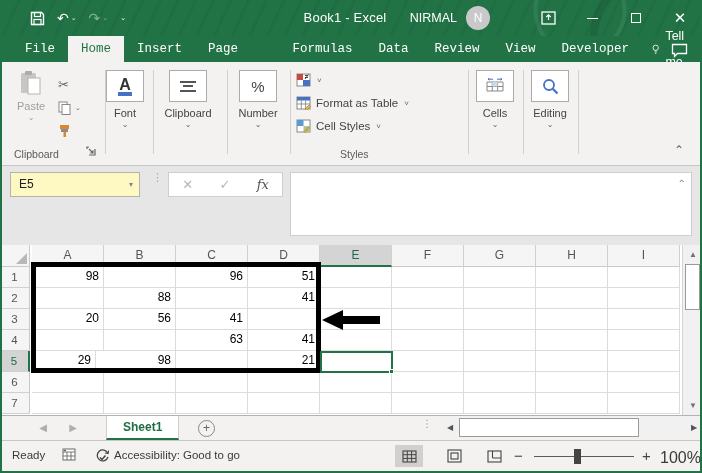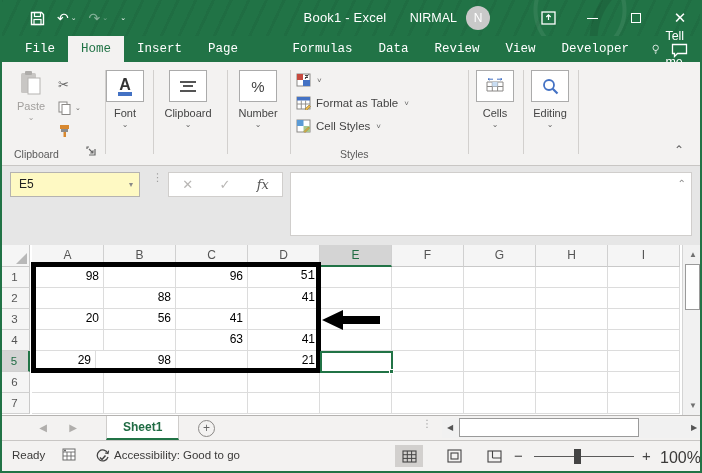--- a/index.html
+++ b/index.html
@@ -341,21 +341,21 @@
         <div class="col-hdr" style="left: 246px; width: 72px;">D</div>
         <div class="col-hdr sel" style="left: 318px; width: 72px;">E</div>
         <div class="col-hdr" style="left: 390px; width: 72px;">F</div>
         <div class="col-hdr" style="left: 462px; width: 72px;">G</div>
         <div class="col-hdr" style="left: 534px; width: 72px;">H</div>
         <div class="col-hdr" style="left: 606px; width: 72px;">I</div>
         <div class="row-hdr" style="top: 22px; height: 21px; line-height: 20px;">1</div>
         <div class="cell" style="left: 30px; top: 22px; width: 72px; height: 21px; line-height: 19px;">98</div>
         <div class="cell" style="left: 102px; top: 22px; width: 72px; height: 21px; line-height: 19px;"></div>
         <div class="cell" style="left: 174px; top: 22px; width: 72px; height: 21px; line-height: 19px;">96</div>
-        <div class="cell" style="left: 246px; top: 22px; width: 72px; height: 21px; line-height: 19px; font-family: Liberation Mono, monospace;">51</div>
+        <div class="cell" style="left: 246px; top: 22px; width: 72px; height: 21px; line-height: 19px;">51</div>
         <div class="cell" style="left: 318px; top: 22px; width: 72px; height: 21px; line-height: 19px;"></div>
         <div class="cell" style="left: 390px; top: 22px; width: 72px; height: 21px; line-height: 19px;"></div>
         <div class="cell" style="left: 462px; top: 22px; width: 72px; height: 21px; line-height: 19px;"></div>
         <div class="cell" style="left: 534px; top: 22px; width: 72px; height: 21px; line-height: 19px;"></div>
         <div class="cell" style="left: 606px; top: 22px; width: 72px; height: 21px; line-height: 19px;"></div>
         <div class="row-hdr" style="top: 43px; height: 21px; line-height: 20px;">2</div>
         <div class="cell" style="left: 30px; top: 43px; width: 72px; height: 21px; line-height: 19px;"></div>
         <div class="cell" style="left: 102px; top: 43px; width: 72px; height: 21px; line-height: 19px;">88</div>
         <div class="cell" style="left: 174px; top: 43px; width: 72px; height: 21px; line-height: 19px;"></div>
         <div class="cell" style="left: 246px; top: 43px; width: 72px; height: 21px; line-height: 19px;">41</div>

